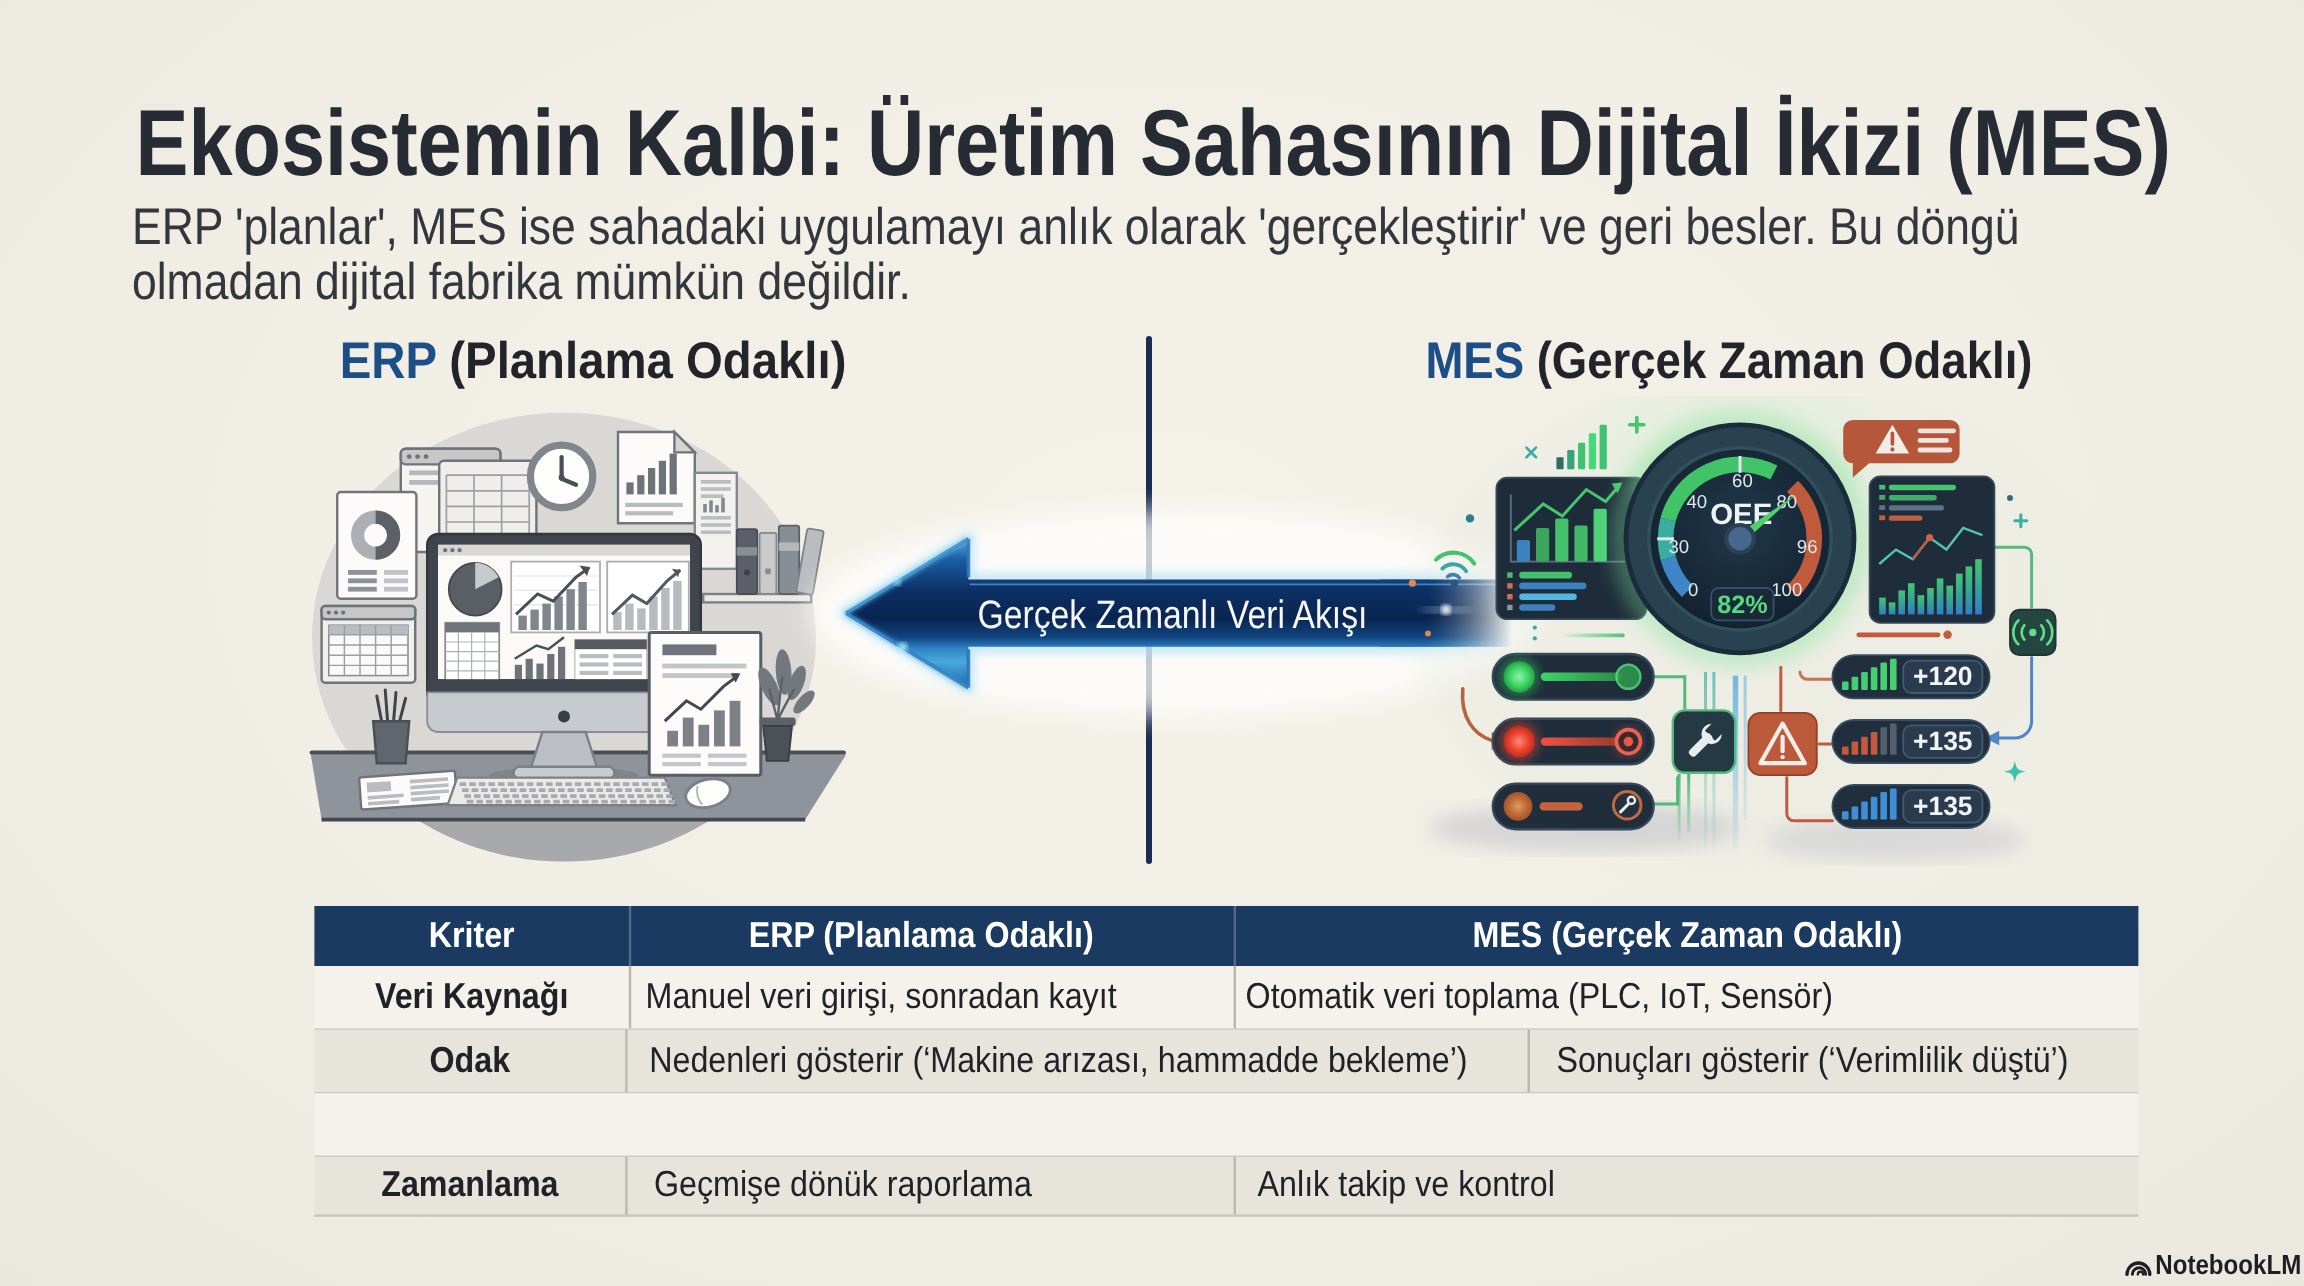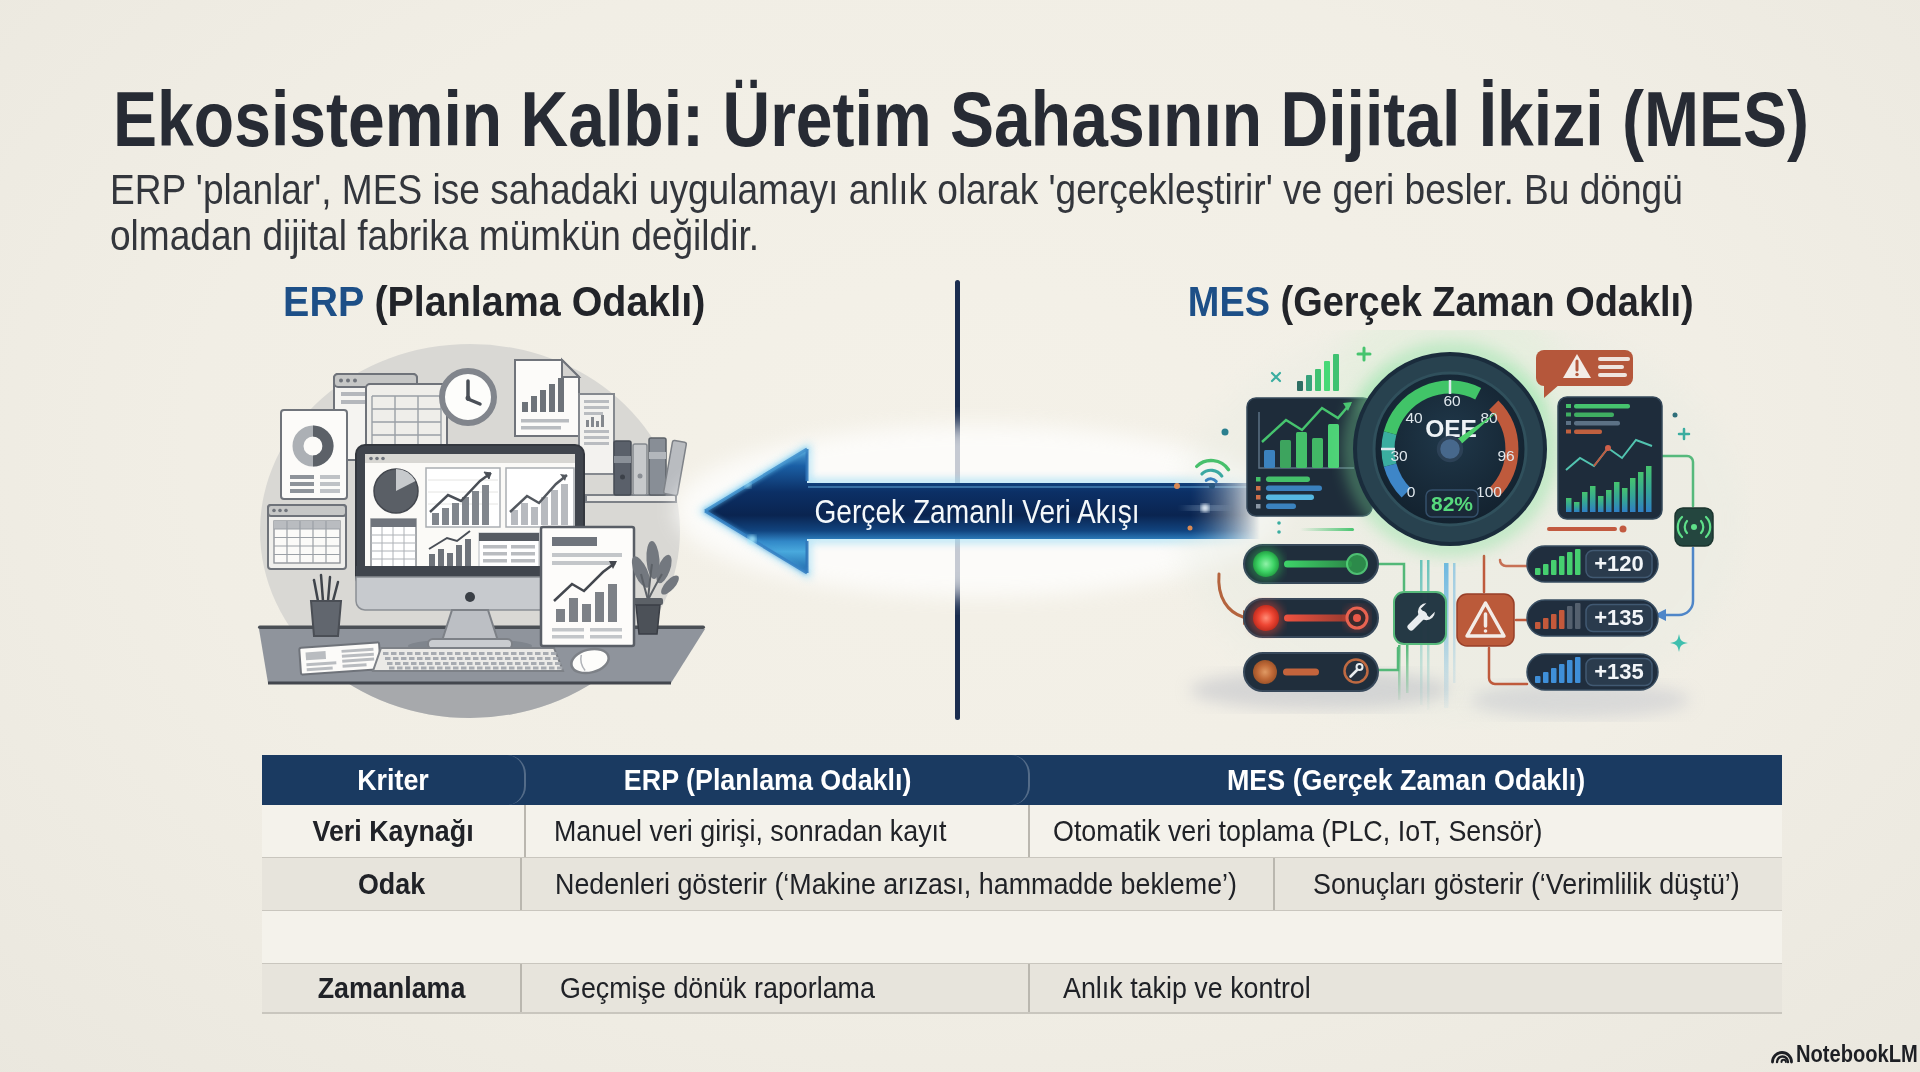--- a/index.html
+++ b/index.html
@@ -20,24 +20,24 @@
   }
   .colhead{font-size:43px;font-weight:bold;color:#222429;line-height:1;white-space:nowrap;text-align:center;}
   .colhead .blue{color:#1d4f87;}
   .colhead span.in{display:inline-block;transform-origin:center top;}
   #divider{left:955px;top:280px;width:5px;height:440px;background:#1b2d4f;border-radius:3px;}
   
   #tbl{left:262px;top:755px;width:1520px;height:259px;font-size:30px;color:#202227;}
   .trow{position:absolute;left:0;width:1520px;display:flex;}
   .tcell{box-sizing:border-box;overflow:hidden;white-space:nowrap;}
   .c1{width:264px;text-align:center;font-weight:bold;}
-  .c2{width:504px;padding-left:28px;}
-  .c3{width:752px;padding-left:23px;}
+  .c2{width:504px;padding-left:12px;}
+  .c3{width:752px;padding-left:8px;}
   .thead{background:#1a3a61;color:#ffffff;font-weight:bold;height:50px;line-height:50px;}
-  .thead .tcell{border-right:2px solid rgba(255,255,255,0.25);border-radius:19px;}
+  .thead .tcell{border-right:2px solid rgba(255,255,255,0.25);}
   .thead .tcell:last-child{border-right:none;}
   .tbody{height:52px;line-height:52px;border-bottom:2px solid #c9c6be;text-decoration:underline;}
   .tbody .tcell{border-right:2px solid #bab7af;height:100%;}
   .tbody .tcell:last-child{border-right:none;}
   .rl{background:#f4f2eb;}
   .rd{background:#e7e4dc;gap:10px;}
   .tx{display:inline-block;transform:scaleX(0.895);transform-origin:left center;}
   .c1 .tx, .thead .tx{transform-origin:center center;}
   #wm{left:1796px;top:1043px;font-size:23px;font-weight:bold;color:#1d1f24;line-height:1;
       transform:scaleX(0.875);transform-origin:left top;}

